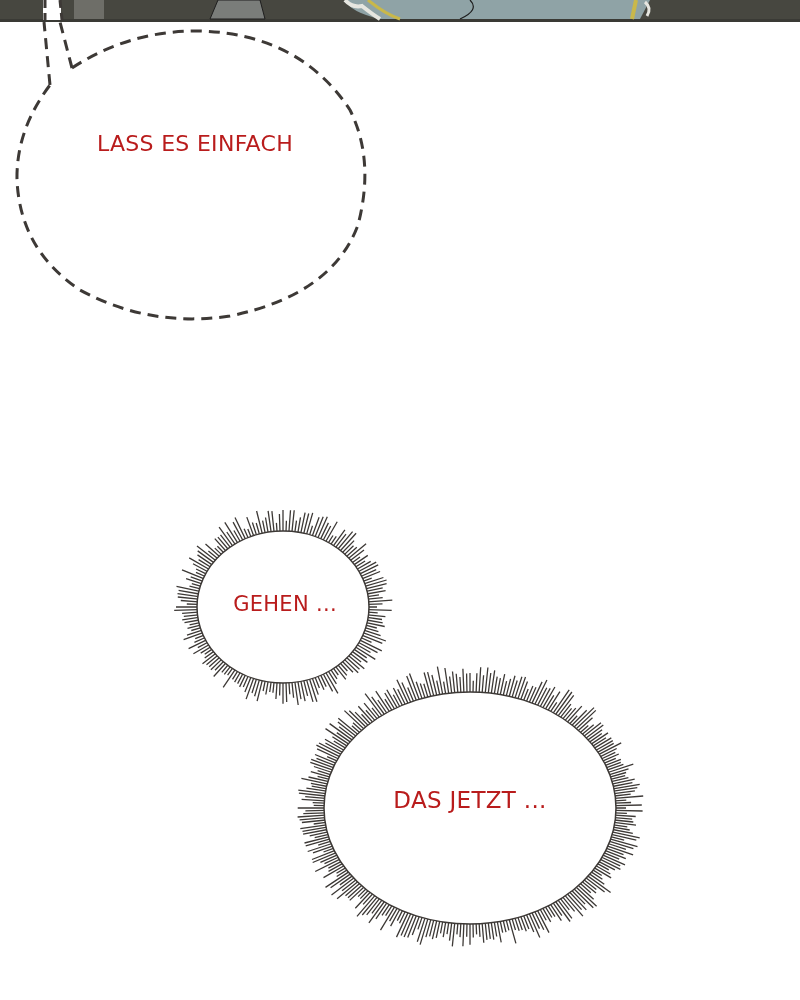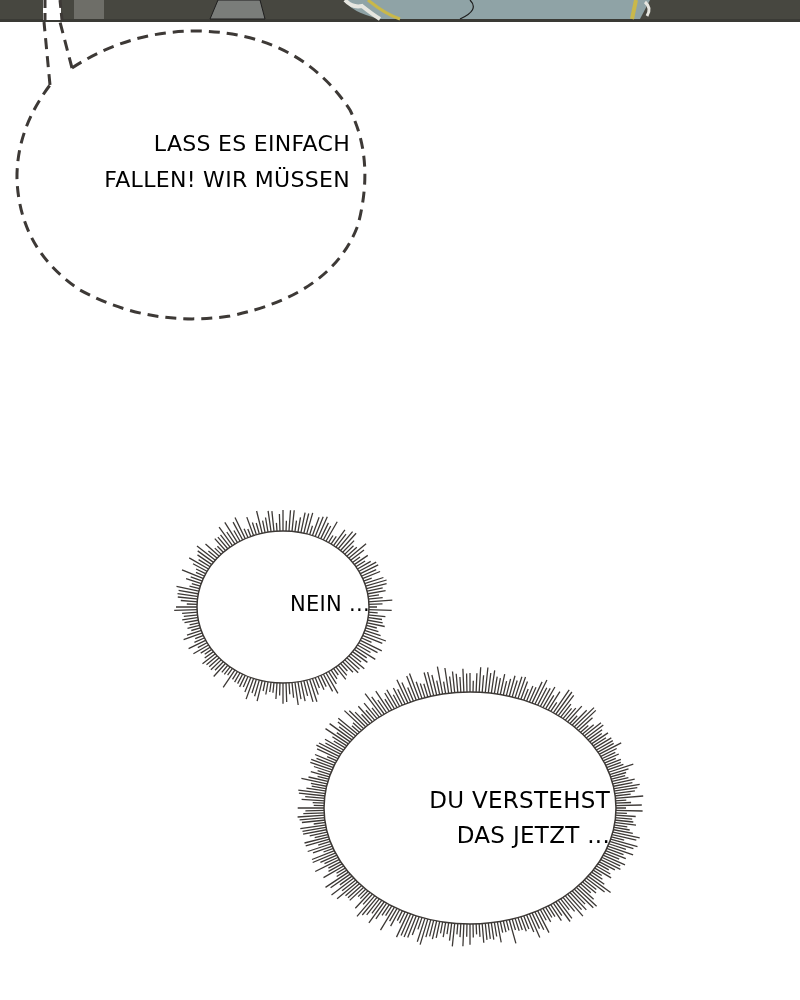--- a/index.html
+++ b/index.html
@@ -1,19 +1,19 @@
 <!DOCTYPE html>
 <html><head>
 <meta charset="utf-8">
 <style>
   html, body { margin: 0; padding: 0; }
   body { width: 800px; height: 1000px; background: #ffffff; position: relative; overflow: hidden; font-family: "DejaVu Sans", sans-serif; }
   .panel-strip { position: absolute; left: 0; top: 0; width: 800px; height: 22px; }
   .art { position: absolute; left: 0; top: 0; }
-  .bubble-text { position: absolute; text-align: right; color: #000000; font-family: "DejaVu Sans", sans-serif; font-weight: normal; letter-spacing: 0.3px; }
+  .bubble-text { position: absolute; text-align: center; color: #b91c1c; font-family: "DejaVu Sans", sans-serif; font-weight: normal; letter-spacing: 0.3px; }
   .t1 { left: 40px; top: 126px; width: 310px; font-size: 22px; line-height: 36px; }
   .t2 { left: 200px; top: 589px; width: 170px; font-size: 21px; line-height: 30px; }
   .t3 { left: 330px; top: 783px; width: 280px; font-size: 23px; line-height: 35px; }
 </style>
 </head>
 <body>
 
 <svg class="panel-strip" width="800" height="22" viewBox="0 0 800 22">
   <rect x="0" y="0" width="800" height="22" fill="#474740"></rect>
   <rect x="0" y="19" width="800" height="3" fill="#3a3a35"></rect>
@@ -43,23 +43,21 @@
     </g>
 
   <g id="burst2">
       <path d="M615.0 808.0L626.0 808.0M615.0 810.4L642.6 811.0M614.9 812.8L626.9 813.3M614.7 815.2L635.7 816.5M614.5 817.6L632.2 819.1M614.2 820.0L633.3 822.0M613.9 822.4L636.0 825.2M613.4 824.8L627.3 826.8M613.0 827.2L629.7 830.0M612.4 829.5L632.8 833.4M611.8 831.9L639.7 837.8M611.2 834.3L636.3 840.1M610.4 836.6L624.2 840.1M609.7 838.9L637.5 846.7M608.8 841.2L633.4 848.7M607.9 843.5L625.9 849.4M606.9 845.8L633.1 854.9M605.9 848.1L623.5 854.6M604.8 850.3L625.8 858.7M603.7 852.6L619.2 859.1M602.5 854.8L625.0 864.8M601.2 857.0L620.2 865.9M599.9 859.1L620.4 869.3M598.5 861.3L614.9 869.9M597.1 863.4L608.8 869.9M595.6 865.5L610.3 874.0M594.0 867.6L611.1 877.9M592.4 869.6L601.7 875.5M590.8 871.6L602.4 879.3M589.1 873.6L604.3 884.2M587.3 875.6L610.6 892.5M585.5 877.5L604.6 892.1M583.6 879.4L596.3 889.5M581.7 881.3L596.0 893.1M579.8 883.1L590.8 892.7M577.8 885.0L593.6 899.2M575.7 886.7L596.6 906.3M573.6 888.5L593.3 907.8M571.5 890.2L585.1 904.1M569.3 891.8L586.3 909.9M567.0 893.5L581.6 909.6M564.7 895.1L582.9 916.1M562.4 896.6L574.6 911.4M560.1 898.1L569.3 909.8M557.7 899.6L571.9 918.3M555.2 901.0L570.1 921.5M552.8 902.4L561.9 915.7M550.2 903.8L561.4 920.7M547.7 905.1L555.0 916.6M545.1 906.4L551.9 917.5M542.5 907.6L550.7 921.8M539.9 908.8L546.2 920.2M537.2 909.9L549.0 932.6M534.5 911.0L543.8 929.8M531.7 912.1L539.5 928.6M529.0 913.1L539.8 937.5M526.2 914.0L533.8 932.0M523.4 914.9L528.9 928.9M520.5 915.8L526.3 931.3M517.7 916.6L522.3 930.0M514.8 917.4L519.2 930.7M511.9 918.1L515.5 930.0M509.0 918.8L515.9 943.4M506.1 919.4L508.9 930.3M503.1 920.0L506.0 932.2M500.1 920.5L502.7 932.6M497.2 921.0L501.2 942.3M494.2 921.4L496.7 936.5M491.2 921.8L493.8 939.6M488.2 922.1L490.3 938.9M485.2 922.4L487.0 939.9M482.1 922.6L483.8 942.7M479.1 922.8L480.0 936.9M476.1 922.9L476.6 934.4M473.0 923.0L473.3 937.4M470.0 923.0L470.0 944.7M467.0 923.0L466.7 936.7M463.9 922.9L462.9 946.3M460.9 922.8L460.0 937.1M457.9 922.6L456.9 934.4M454.8 922.4L452.3 946.4M451.8 922.1L449.5 940.7M448.8 921.8L447.0 934.2M445.8 921.4L443.2 937.2M442.8 921.0L440.5 933.4M439.9 920.5L436.2 937.9M436.9 920.0L432.4 939.2M433.9 919.4L429.6 936.3M431.0 918.8L425.9 937.1M428.1 918.1L420.1 944.6M425.2 917.4L417.3 941.8M422.3 916.6L417.9 929.4M419.5 915.8L412.3 935.0M416.6 914.9L407.7 937.5M413.8 914.0L404.1 937.1M411.0 913.1L401.1 935.5M408.3 912.1L396.5 937.1M405.5 911.0L399.5 923.2M402.8 909.9L397.3 920.6M400.1 908.8L390.6 926.1M397.5 907.6L389.6 921.2M394.9 906.4L380.5 930.1M392.3 905.1L385.6 915.6M389.8 903.8L382.0 915.4M387.2 902.4L375.9 918.8M384.8 901.0L368.9 922.9M382.3 899.6L371.9 913.3M379.9 898.1L366.7 914.8M377.6 896.6L362.3 915.0M375.3 895.1L357.0 916.3M373.0 893.5L363.1 904.4M370.7 891.8L355.3 908.3M368.5 890.2L360.3 898.6M366.4 888.5L358.1 896.6M364.3 886.7L349.7 900.4M362.2 885.0L348.0 897.8M360.2 883.1L345.5 895.8M358.3 881.3L337.1 898.8M356.4 879.4L342.1 890.8M354.5 877.5L331.5 895.0M352.7 875.6L339.9 884.9M350.9 873.6L330.6 887.7M349.2 871.6L325.5 887.4M347.6 869.6L336.7 876.5M346.0 867.6L336.5 873.3M344.4 865.5L323.5 877.6M342.9 863.4L328.5 871.4M341.5 861.3L328.4 868.1M340.1 859.1L315.2 871.5M338.8 857.0L324.5 863.7M337.5 854.8L320.4 862.4M336.3 852.6L312.7 862.5M335.2 850.3L312.0 859.5M334.1 848.1L323.5 852.0M333.1 845.8L313.0 852.8M332.1 843.5L307.7 851.5M331.2 841.2L318.2 845.2M330.3 838.9L305.7 845.8M329.6 836.6L304.5 843.0M328.8 834.3L314.7 837.6M328.2 831.9L309.7 835.8M327.6 829.5L303.1 834.2M327.0 827.2L302.5 831.3M326.6 824.8L300.3 828.7M326.1 822.4L313.7 824.0M325.8 820.0L301.9 822.5M325.5 817.6L299.6 819.8M325.3 815.2L297.6 817.0M325.1 812.8L303.3 813.7M325.0 810.4L305.4 810.8M325.0 808.0L297.7 808.0M325.0 805.6L313.7 805.4M325.1 803.2L312.7 802.7M325.3 800.8L301.6 799.3M325.5 798.4L305.2 796.7M325.8 796.0L298.9 793.2M326.1 793.6L298.3 790.1M326.6 791.2L306.4 788.2M327.0 788.8L311.7 786.2M327.6 786.5L310.9 783.3M328.2 784.1L301.4 778.4M328.8 781.7L308.5 777.0M329.6 779.4L317.6 776.3M330.3 777.1L310.8 771.6M331.2 774.8L317.6 770.7M332.1 772.5L313.9 766.5M333.1 770.2L310.3 762.3M334.1 767.9L311.2 759.4M335.2 765.7L316.5 758.3M336.3 763.4L315.0 754.5M337.5 761.2L327.1 756.6M338.8 759.0L317.1 748.8M340.1 756.9L316.4 745.1M341.5 754.7L319.0 743.0M342.9 752.6L325.4 743.0M344.4 750.5L325.0 739.3M346.0 748.4L333.8 741.0M347.6 746.4L332.4 736.7M349.2 744.4L325.5 728.6M350.9 742.4L336.8 732.6M352.7 740.4L329.6 723.6M354.5 738.5L339.1 726.8M356.4 736.6L337.9 721.9M358.3 734.7L338.3 718.2M360.2 732.9L351.9 725.7M362.2 731.0L353.0 722.7M364.3 729.3L344.4 710.6M366.4 727.5L349.3 710.8M368.5 725.8L355.1 712.1M370.7 724.2L361.5 714.3M373.0 722.5L358.3 706.2M375.3 720.9L365.9 710.2M377.6 719.4L364.1 703.1M379.9 717.9L372.0 707.9M382.3 716.4L365.1 693.7M384.8 715.0L371.7 696.9M387.2 713.6L377.8 700.0M389.8 712.2L375.8 691.2M392.3 710.9L384.9 699.2M394.9 709.6L384.8 693.0M397.5 708.4L386.8 689.8M400.1 707.2L393.3 694.8M402.8 706.1L393.4 688.0M405.5 705.0L397.7 689.2M408.3 703.9L396.9 679.8M411.0 702.9L401.9 682.4M413.8 702.0L407.7 687.4M416.6 701.1L406.7 676.0M419.5 700.2L409.5 673.5M422.3 699.4L416.2 681.8M425.2 698.6L420.3 683.5M428.1 697.9L423.8 683.7M431.0 697.2L424.1 672.5M433.9 696.6L427.6 672.1M436.9 696.0L431.9 675.0M439.9 695.5L436.7 680.7M442.8 695.0L437.4 666.7M445.8 694.6L443.6 681.7M448.8 694.2L444.9 668.0M451.8 693.9L449.6 676.5M454.8 693.6L452.5 671.5M457.9 693.4L456.2 673.7M460.9 693.2L459.9 677.0M463.9 693.1L462.9 668.8M467.0 693.0L466.6 673.4M470.0 693.0L470.0 673.1M473.0 693.0L473.3 680.7M476.1 693.1L476.9 673.2M479.1 693.2L480.7 667.3M482.1 693.4L483.6 675.3M485.2 693.6L487.9 667.5M488.2 693.9L490.8 673.0M491.2 694.2L494.7 670.3M494.2 694.6L497.2 676.7M497.2 695.0L500.4 678.2M500.1 695.5L504.7 674.1M503.1 696.0L506.6 681.2M506.1 696.6L510.6 678.8M509.0 697.2L515.0 675.8M511.9 697.9L517.2 680.5M514.8 698.6L521.9 676.7M517.7 699.4L525.5 677.0M520.5 700.2L527.5 681.6M523.4 701.1L528.2 689.0M526.2 702.0L532.9 686.0M529.0 702.9L536.0 687.2M531.7 703.9L542.1 681.9M534.5 705.0L546.9 680.0M537.2 706.1L546.8 687.7M539.9 707.2L550.2 688.4M542.5 708.4L554.9 687.0M545.1 709.6L553.8 695.3M547.7 710.9L559.9 691.7M550.2 712.2L556.8 702.4M552.8 713.6L569.2 689.9M555.2 715.0L571.9 692.0M557.7 716.4L573.7 695.3M560.1 717.9L570.9 704.2M562.4 719.4L571.6 708.3M564.7 720.9L575.8 708.1M567.0 722.5L581.8 706.1M569.3 724.2L577.2 715.8M571.5 725.8L586.7 710.2M573.6 727.5L594.0 707.6M575.7 729.3L595.8 710.4M577.8 731.0L592.5 717.8M579.8 732.9L588.3 725.5M581.7 734.7L593.7 724.8M583.6 736.6L601.0 722.8M585.5 738.5L603.3 724.9M587.3 740.4L602.1 729.7M589.1 742.4L601.8 733.5M590.8 744.4L608.0 732.9M592.4 746.4L606.0 737.8M594.0 748.4L611.3 737.9M595.6 750.5L612.8 740.6M597.1 752.6L613.7 743.4M598.5 754.7L621.2 742.8M599.9 756.9L616.7 748.5M601.2 759.0L615.3 752.4M602.5 761.2L618.8 754.0M603.7 763.4L615.8 758.3M604.8 765.7L620.9 759.3M605.9 767.9L620.8 762.4M606.9 770.2L623.4 764.4M607.9 772.5L633.3 764.2M608.8 774.8L628.5 768.8M609.7 777.1L626.1 772.5M610.4 779.4L625.2 775.6M611.2 781.7L628.4 777.7M611.8 784.1L634.7 779.2M612.4 786.5L632.4 782.6M613.0 788.8L639.7 784.3M613.4 791.2L637.3 787.7M613.9 793.6L634.9 790.9M614.2 796.0L630.7 794.2M614.5 798.4L643.2 796.0M614.7 800.8L626.3 800.1M614.9 803.2L631.1 802.5M615.0 805.6L641.8 805.0" stroke="#3d3936" stroke-width="1.3" fill="none"></path>
       <ellipse cx="470" cy="808" rx="146" ry="116" fill="#ffffff" stroke="#3d3936" stroke-width="1.5"></ellipse>
     </g>
 </svg>
 
 <div class="bubble-text t1">
   <div>LASS ES EINFACH</div>
-  <div>FALLEN! WIR MÜSSEN</div>
 </div>
 
 <div class="bubble-text t2">
-  <div>NEIN ...</div>
+  <div>GEHEN ...</div>
 </div>
 
 <div class="bubble-text t3">
-  <div>DU VERSTEHST</div>
   <div>DAS JETZT ...</div>
 </div>
 
 </body></html>

